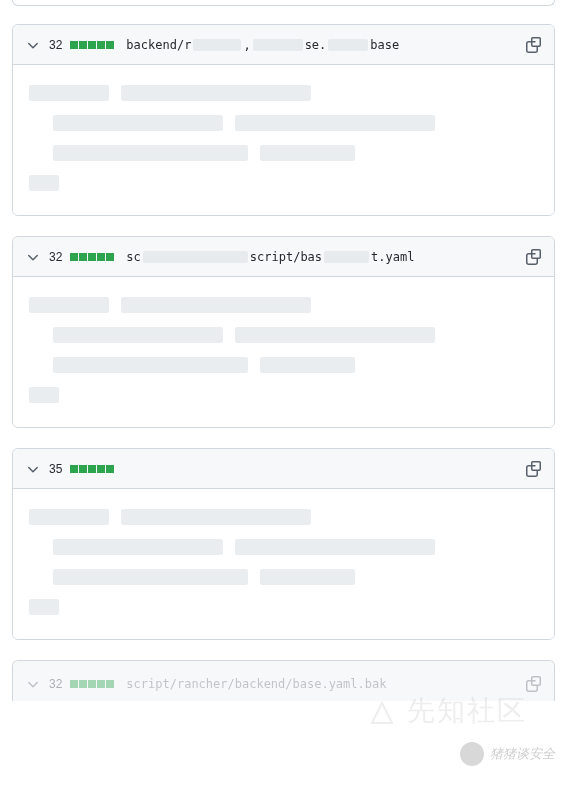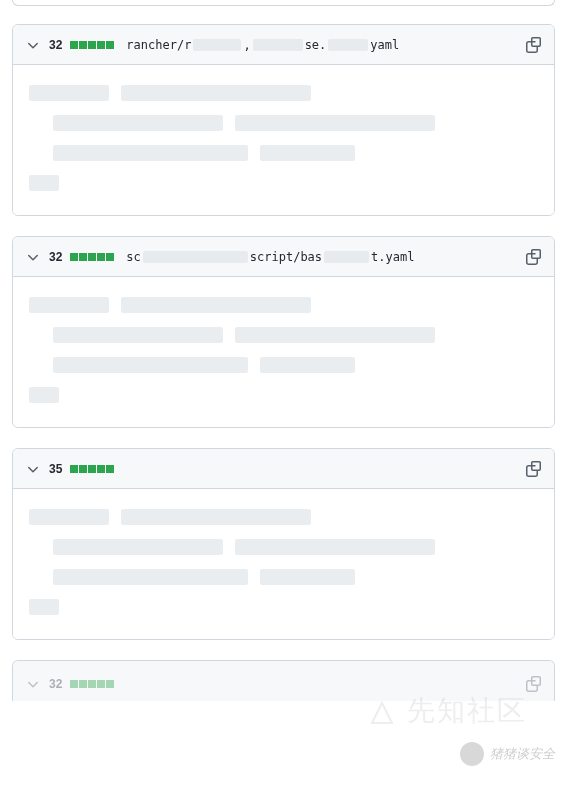--- a/index.html
+++ b/index.html
@@ -40,21 +40,21 @@
       border-bottom: 1px solid #d0d7de;
     }
     .chevron {
       width: 16px;
       height: 16px;
       color: #57606a;
       flex-shrink: 0;
       cursor: pointer;
     }
     .count {
-      font-weight: 700;
+      font-weight: 400;
       color: #24292f;
       font-size: 12px;
     }
     .diff-blocks {
       display: flex;
       gap: 1px;
     }
     .diff-sq {
       width: 8px;
       height: 8px;
@@ -149,27 +149,27 @@
       </svg>
     <span class="count">32</span>
     <div class="diff-blocks">
       <span class="diff-sq"></span>
       <span class="diff-sq"></span>
       <span class="diff-sq"></span>
       <span class="diff-sq"></span>
       <span class="diff-sq"></span>
     </div>
     <div class="filename">
-      <span>rancher/r</span>
+      <span>backend/r</span>
       <span class="blur-span" style="width:48px"></span>
       <span>, </span>
       <span class="blur-span" style="width:50px"></span>
       <span>se.</span>
       <span class="blur-span" style="width:40px"></span>
-      <span>yaml</span>
+      <span>base</span>
     </div>
     <div class="spacer"></div>
     <svg class="copy-icon" viewBox="0 0 16 16" fill="currentColor">
         <path d="M0 6.75A2.75 2.75 0 0 1 2.75 4H9a.75.75 0 0 1 0 1.5H2.75C2.06 5.5 1.5 6.06 1.5 6.75v6.5c0 .69.56 1.25 1.25 1.25h6.5c.69 0 1.25-.56 1.25-1.25V10a.75.75 0 0 1 1.5 0v3.25A2.75 2.75 0 0 1 9.25 16h-6.5A2.75 2.75 0 0 1 0 13.25Z"></path>
         <path d="M5 1.75C5 .784 5.784 0 6.75 0h6.5C14.216 0 15 .784 15 1.75v6.5A1.75 1.75 0 0 1 13.25 10h-6.5A1.75 1.75 0 0 1 5 8.25Zm1.75-.25a.25.25 0 0 0-.25.25v6.5c0 .138.112.25.25.25h6.5a.25.25 0 0 0 .25-.25v-6.5a.25.25 0 0 0-.25-.25Z"></path>
       </svg>
   </div>
   <div class="file-body">
     <div class="skeleton-row">
         <div class="sk" style="width:80px"></div>
@@ -278,20 +278,23 @@
         <path d="M12.78 5.97a.75.75 0 0 1 0 1.06l-4.25 4.25a.75.75 0 0 1-1.06 0L3.22 7.03a.75.75 0 0 1 1.06-1.06L8 9.69l3.72-3.72a.75.75 0 0 1 1.06 0Z"></path>
       </svg>
     <span class="count" style="opacity:0.35">32</span>
     <div class="diff-blocks" style="opacity:0.4">
       <span class="diff-sq"></span>
       <span class="diff-sq"></span>
       <span class="diff-sq"></span>
       <span class="diff-sq"></span>
       <span class="diff-sq"></span>
     </div>
+    <div class="filename" style="opacity:0.25">
+      <span>script/rancher/backend/base.yaml.bak</span>
+    </div>
     <div class="spacer"></div>
     <svg class="copy-icon" viewBox="0 0 16 16" fill="currentColor" style="opacity:0.35">
         <path d="M0 6.75A2.75 2.75 0 0 1 2.75 4H9a.75.75 0 0 1 0 1.5H2.75C2.06 5.5 1.5 6.06 1.5 6.75v6.5c0 .69.56 1.25 1.25 1.25h6.5c.69 0 1.25-.56 1.25-1.25V10a.75.75 0 0 1 1.5 0v3.25A2.75 2.75 0 0 1 9.25 16h-6.5A2.75 2.75 0 0 1 0 13.25Z"></path>
         <path d="M5 1.75C5 .784 5.784 0 6.75 0h6.5C14.216 0 15 .784 15 1.75v6.5A1.75 1.75 0 0 1 13.25 10h-6.5A1.75 1.75 0 0 1 5 8.25Zm1.75-.25a.25.25 0 0 0-.25.25v6.5c0 .138.112.25.25.25h6.5a.25.25 0 0 0 .25-.25v-6.5a.25.25 0 0 0-.25-.25Z"></path>
       </svg>
   </div>
 </div>
 
 <div class="watermark1">
   <svg width="30" height="30" viewBox="0 0 30 30" style="vertical-align:middle;opacity:0.5">

